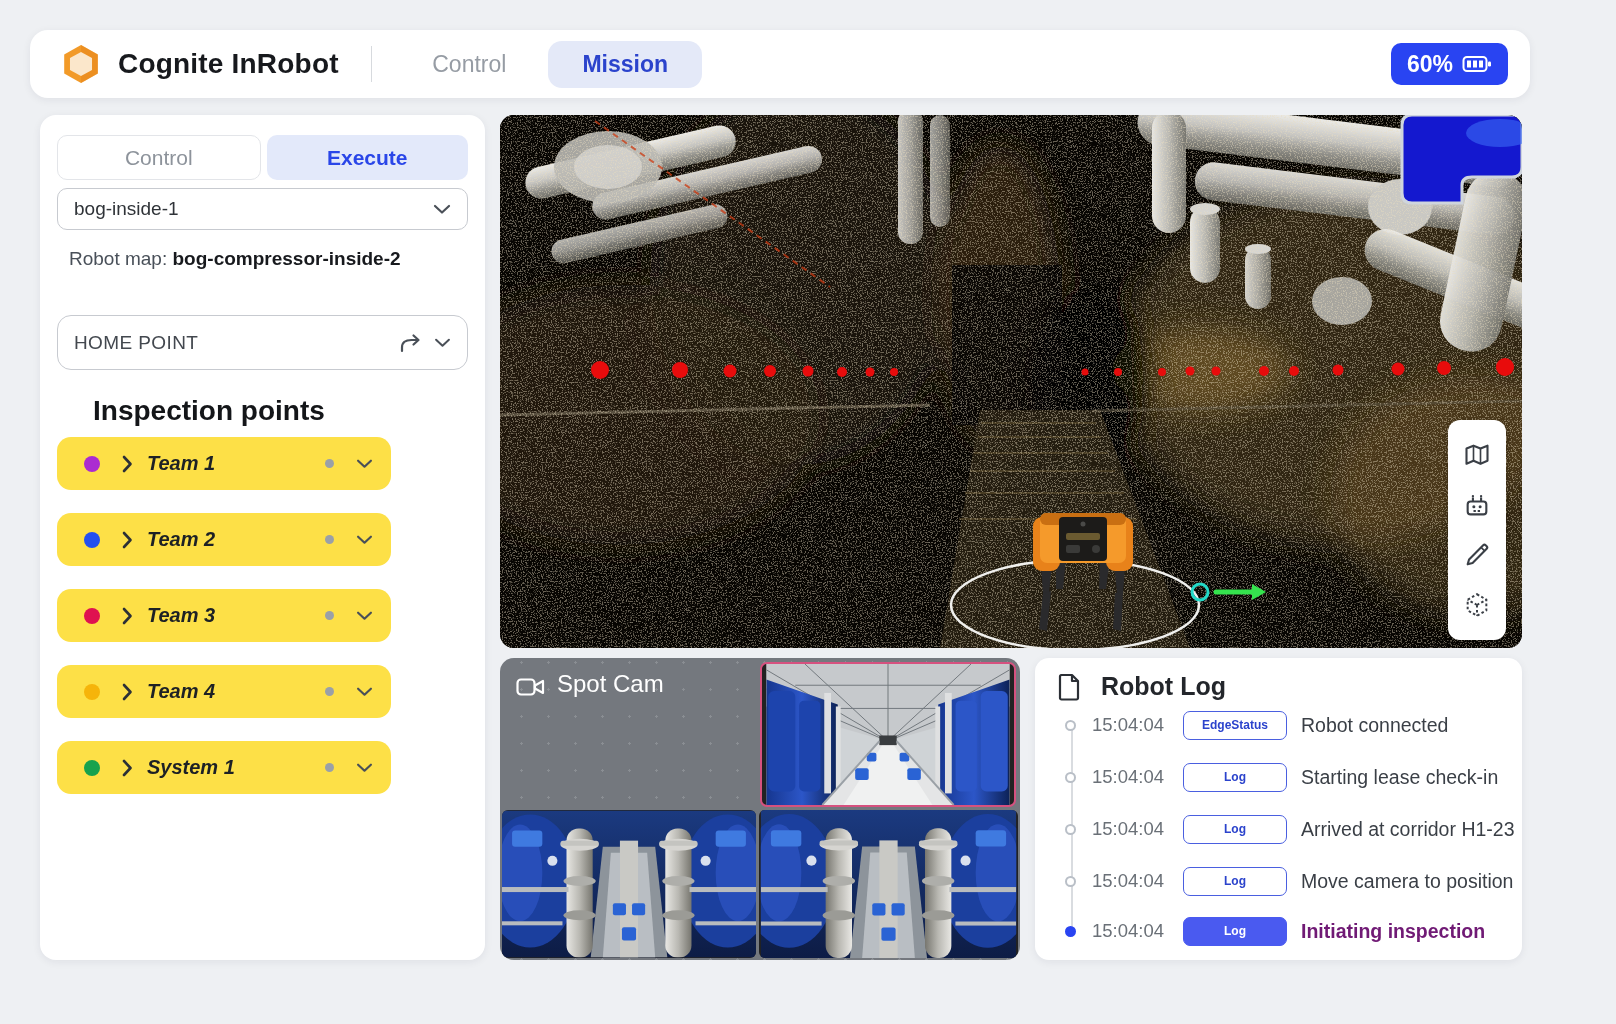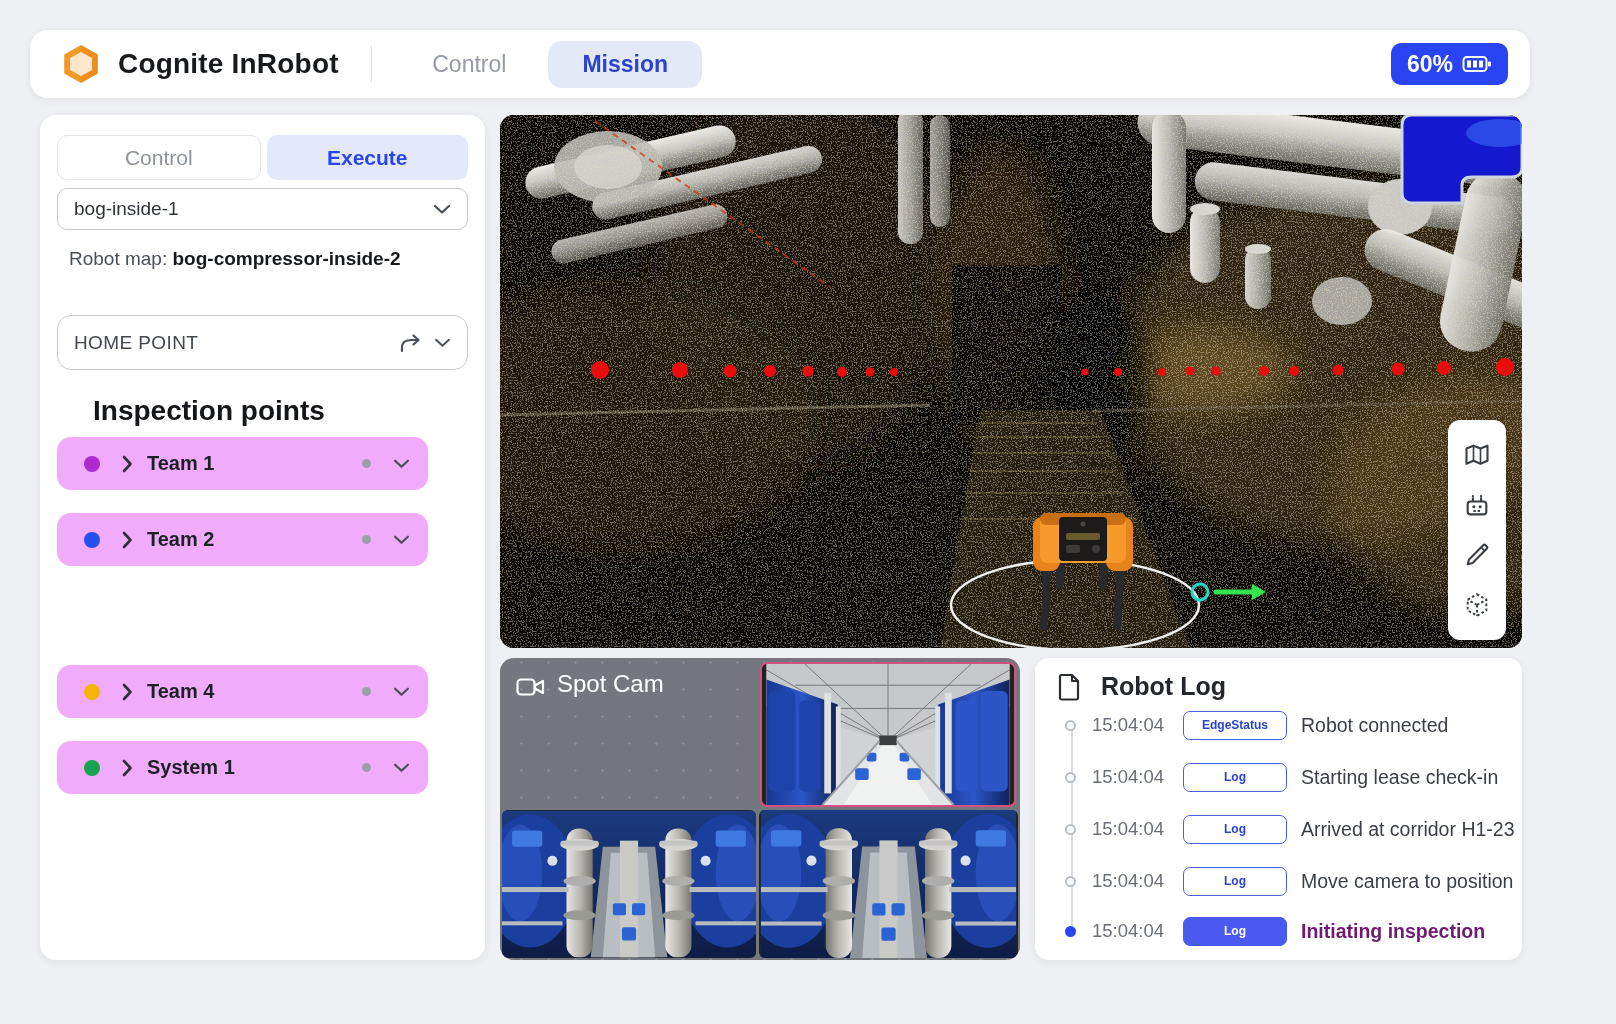--- a/index.html
+++ b/index.html
@@ -22,21 +22,21 @@
   .mode-row { position:absolute; left:17px; top:20px; width:411px; display:flex; gap:6px; }
   .btn-control { flex:1; height:45px; background:#fff; border:1.5px solid #e3e5e9; border-radius:10px; color:#8d939b; font-size:21px; display:flex; align-items:center; justify-content:center; cursor:pointer; }
   .btn-execute { flex:1; height:45px; background:#e3e9fa; border:none; border-radius:10px; color:#2a46e8; font-size:21px; font-weight:700; display:flex; align-items:center; justify-content:center; cursor:pointer; }
   .mission-select { position:absolute; left:17px; top:73px; width:411px; height:42px; border:1.5px solid #c7cad0; border-radius:10px; display:flex; align-items:center; padding:0 16px; font-size:19px; color:#2f3338; cursor:pointer; }
   .mission-select .chev { margin-left:auto; }
   .mission-info { position:absolute; left:29px; top:131px; font-size:19px; color:#495059; line-height:26px; }
   .mission-info b { color:#17191d; }
   .home-point { position:absolute; left:17px; top:200px; width:411px; height:55px; border:1.5px solid #c7cad0; border-radius:14px; display:flex; align-items:center; padding:16px 16px; font-size:19px; color:#43484f; letter-spacing:.4px; cursor:pointer; }
   .home-point .icons { margin-left:auto; display:flex; align-items:center; gap:10px; }
   .insp-heading { position:absolute; left:29px; top:280px; font-size:28px; font-weight:700; color:#141619;margin-left:24px; }
-  .group-row { position:absolute; left:17px; width:371px; height:53px; background:#f0abfc; border-radius:14px; display:flex; align-items:center; cursor:pointer; }
+  .group-row { position:absolute; left:17px; width:334px; height:53px; background:#fde047; border-radius:14px; display:flex; align-items:center; cursor:pointer;font-style:italic; }
   .group-dot { width:16px; height:16px; border-radius:50%; margin-left:27px; }
   .group-row .chev-r { margin-left:21px; }
   .group-label { margin-left:14px; font-size:20px; font-weight:700; color:#1d2125; }
   .group-right { margin-left:auto; margin-right:18px; display:flex; align-items:center; gap:22px; }
   .mini-dot { width:9px; height:9px; border-radius:50%; background:#9aa0a8; }
 
   
   .viewport { position:absolute; left:500px; top:115px; width:1022px; height:533px; border-radius:14px; overflow:hidden; background:#070503; }
   .vp-toolbar { position:absolute; right:16px; top:305px; width:58px; background:#fff; border-radius:12px; padding:10px 0; display:flex; flex-direction:column; align-items:center; box-shadow:0 2px 6px rgba(0,0,0,.25); }
   .vp-tool { width:50px; height:50px; display:flex; align-items:center; justify-content:center; cursor:pointer; }
@@ -268,20 +268,33 @@
         <polyline points="3,2 9.5,9 3,16" fill="none" stroke="#2c3036" stroke-width="2.6" stroke-linecap="round" stroke-linejoin="round"></polyline>
       </svg>
     <span class="group-label">Team 2</span>
     <span class="group-right">
         <span class="mini-dot"></span>
       <svg class="chev-svg" width="17" height="11" viewBox="0 0 18 12">
           <polyline points="2,3 9,9.5 16,3" fill="none" stroke="#4a5058" stroke-width="2.4" stroke-linecap="round" stroke-linejoin="round"></polyline>
         </svg>
       </span>
   </div>
+  <div class="group-row" style="top:474px">
+    <span class="group-dot" style="background-color: rgb(223, 18, 80);"></span>
+    <svg class="chev-r chev-svg" width="12" height="18" viewBox="0 0 12 18">
+        <polyline points="3,2 9.5,9 3,16" fill="none" stroke="#2c3036" stroke-width="2.6" stroke-linecap="round" stroke-linejoin="round"></polyline>
+      </svg>
+    <span class="group-label">Team 3</span>
+    <span class="group-right">
+        <span class="mini-dot"></span>
+      <svg class="chev-svg" width="17" height="11" viewBox="0 0 18 12">
+          <polyline points="2,3 9,9.5 16,3" fill="none" stroke="#4a5058" stroke-width="2.4" stroke-linecap="round" stroke-linejoin="round"></polyline>
+        </svg>
+      </span>
+  </div>
   <div class="group-row" style="top:550px">
     <span class="group-dot" style="background-color: rgb(246, 180, 10);"></span>
     <svg class="chev-r chev-svg" width="12" height="18" viewBox="0 0 12 18">
         <polyline points="3,2 9.5,9 3,16" fill="none" stroke="#2c3036" stroke-width="2.6" stroke-linecap="round" stroke-linejoin="round"></polyline>
       </svg>
     <span class="group-label">Team 4</span>
     <span class="group-right">
         <span class="mini-dot"></span>
       <svg class="chev-svg" width="17" height="11" viewBox="0 0 18 12">
           <polyline points="2,3 9,9.5 16,3" fill="none" stroke="#4a5058" stroke-width="2.4" stroke-linecap="round" stroke-linejoin="round"></polyline>

